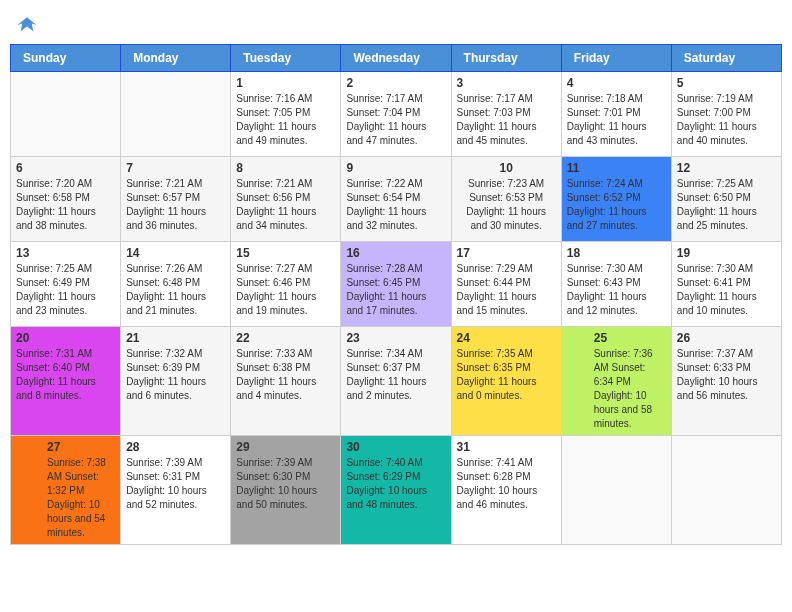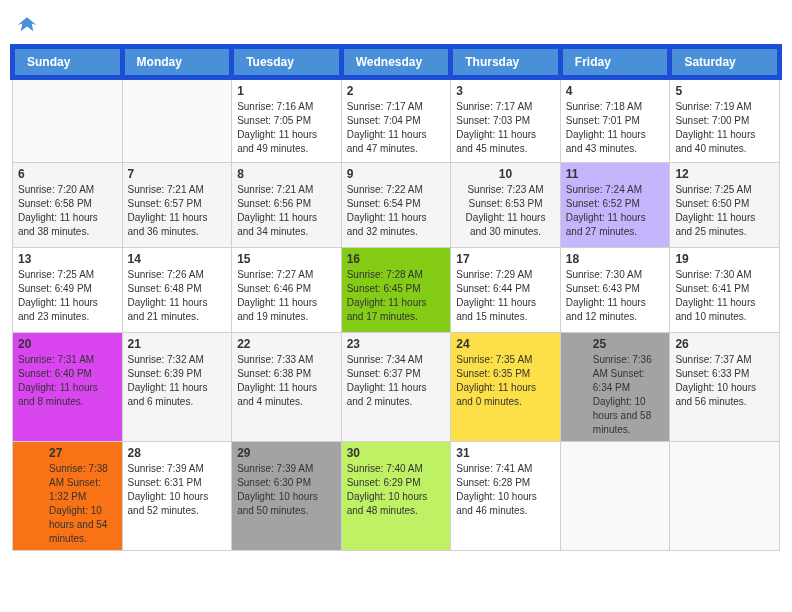--- a/index.html
+++ b/index.html
@@ -51,21 +51,21 @@
       border-collapse: collapse;
       font-size: 11px;
     }
     .calendar th {
       background: #4a90d9;
       color: #fff;
       text-align: left;
       padding: 6px 12px;
       font-size: 12px;
       font-weight: bold;
-      border: 5px solid #1d4ed8;
+      border: 1px solid #1d4ed8;
     }
     .calendar td {
       vertical-align: top;
       padding: 4px 5px;
       border: 1px solid #d0d0d0;
       width: calc(100% / 7);
       min-height: 80px;
       height: 85px;
       color: #333;
       background: #fff;
@@ -185,21 +185,21 @@
           <div class="day-info">Sunrise: 7:22 AM
 Sunset: 6:54 PM
 Daylight: 11 hours and 32 minutes.</div>
         </td>
         <td style="background: rgb(245, 245, 245); text-align: center;">
           <span class="day-number">10</span>
           <div class="day-info">Sunrise: 7:23 AM
 Sunset: 6:53 PM
 Daylight: 11 hours and 30 minutes.</div>
         </td>
-        <td style="background: #c4b5fd; margin-left: 40px;">
+        <td style="background: #3b82f6; margin-left: 40px;">
           <span class="day-number">11</span>
           <div class="day-info">Sunrise: 7:24 AM
 Sunset: 6:52 PM
 Daylight: 11 hours and 27 minutes.</div>
         </td>
         <td style="background: rgb(245, 245, 245); margin-top: 22px;">
           <span class="day-number">12</span>
           <div class="day-info">Sunrise: 7:25 AM
 Sunset: 6:50 PM
 Daylight: 11 hours and 25 minutes.</div>
@@ -217,21 +217,21 @@
           <div class="day-info">Sunrise: 7:26 AM
 Sunset: 6:48 PM
 Daylight: 11 hours and 21 minutes.</div>
         </td>
         <td style="background: rgb(255, 255, 255);">
           <span class="day-number">15</span>
           <div class="day-info">Sunrise: 7:27 AM
 Sunset: 6:46 PM
 Daylight: 11 hours and 19 minutes.</div>
         </td>
-        <td style="background: #84cc16;">
+        <td style="background: #c4b5fd;">
           <span class="day-number">16</span>
           <div class="day-info">Sunrise: 7:28 AM
 Sunset: 6:45 PM
 Daylight: 11 hours and 17 minutes.</div>
         </td>
         <td style="background: rgb(255, 255, 255);">
           <span class="day-number">17</span>
           <div class="day-info">Sunrise: 7:29 AM
 Sunset: 6:44 PM
 Daylight: 11 hours and 15 minutes.</div>
@@ -273,21 +273,21 @@
           <div class="day-info">Sunrise: 7:34 AM
 Sunset: 6:37 PM
 Daylight: 11 hours and 2 minutes.</div>
         </td>
         <td style="background: #fde047;">
           <span class="day-number">24</span>
           <div class="day-info">Sunrise: 7:35 AM
 Sunset: 6:35 PM
 Daylight: 11 hours and 0 minutes.</div>
         </td>
-        <td style="background: #a3a3a3; padding-left: 32px;">
+        <td style="background: #bef264; padding-left: 32px;">
           <span class="day-number">25</span>
           <div class="day-info">Sunrise: 7:36 AM
 Sunset: 6:34 PM
 Daylight: 10 hours and 58 minutes.</div>
         </td>
         <td style="background: rgb(245, 245, 245);">
           <span class="day-number">26</span>
           <div class="day-info">Sunrise: 7:37 AM
 Sunset: 6:33 PM
 Daylight: 10 hours and 56 minutes.</div>
@@ -305,21 +305,21 @@
           <div class="day-info">Sunrise: 7:39 AM
 Sunset: 6:31 PM
 Daylight: 10 hours and 52 minutes.</div>
         </td>
         <td style="background: #a3a3a3;">
           <span class="day-number">29</span>
           <div class="day-info">Sunrise: 7:39 AM
 Sunset: 6:30 PM
 Daylight: 10 hours and 50 minutes.</div>
         </td>
-        <td style="background: #bef264;">
+        <td style="background: #14b8a6;">
           <span class="day-number">30</span>
           <div class="day-info">Sunrise: 7:40 AM
 Sunset: 6:29 PM
 Daylight: 10 hours and 48 minutes.</div>
         </td>
         <td style="background: rgb(255, 255, 255);">
           <span class="day-number">31</span>
           <div class="day-info">Sunrise: 7:41 AM
 Sunset: 6:28 PM
 Daylight: 10 hours and 46 minutes.</div>

